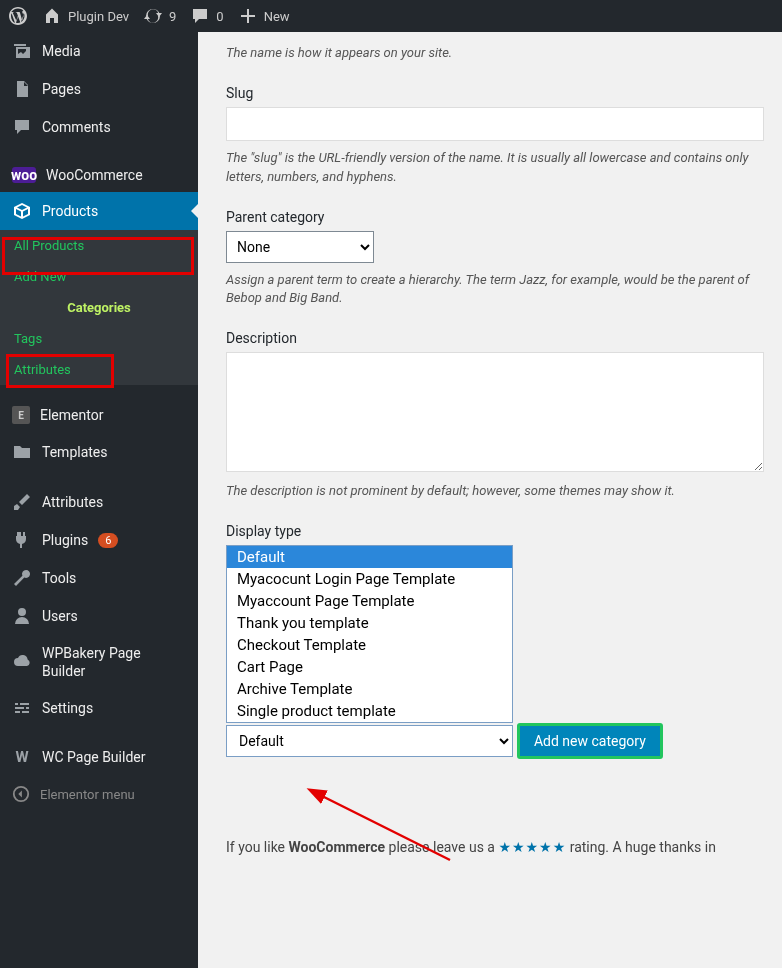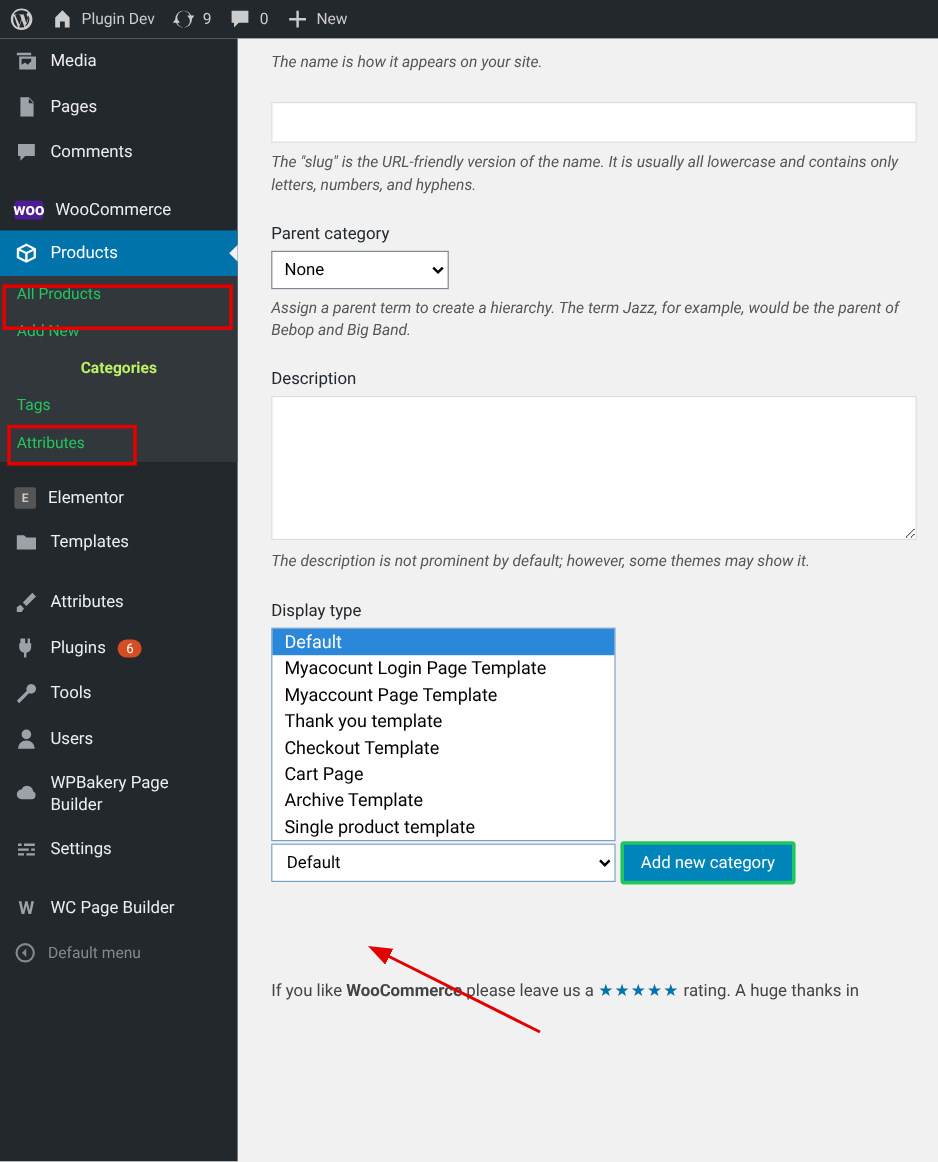--- a/index.html
+++ b/index.html
@@ -171,27 +171,28 @@
     <div style="height:12px"></div>
     <div class="menu-item">
         <span class="icn-w">W</span>
         <span>WC Page Builder</span>
       </div>
     <div class="collapse">
         <svg viewBox="0 0 20 20">
           <circle cx="10" cy="10" r="8" fill="none" stroke="#888" stroke-width="2"></circle>
           <path d="M11 6l-4 4 4 4"></path>
         </svg>
-        <span>Default menu</span>
+        <span>Elementor menu</span>
       </div>
   </div>
 
   <div class="main">
     <div class="help">The name is how it appears on your site.</div>
 
+    <div class="label">Slug</div>
     <input class="input" style="">
     <div class="help">The "slug" is the URL-friendly version of the name. It is usually all lowercase and contains only letters, numbers, and hyphens.</div>
 
     <div class="label">Parent category</div>
     <select class="select"><option>None</option></select>
     <div class="help">Assign a parent term to create a hierarchy. The term Jazz, for example, would be the parent of Bebop and Big Band.</div>
 
     <div class="label">Description</div>
     <textarea class="textarea" style=""></textarea>
     <div class="help">The description is not prominent by default; however, some themes may show it.</div>

